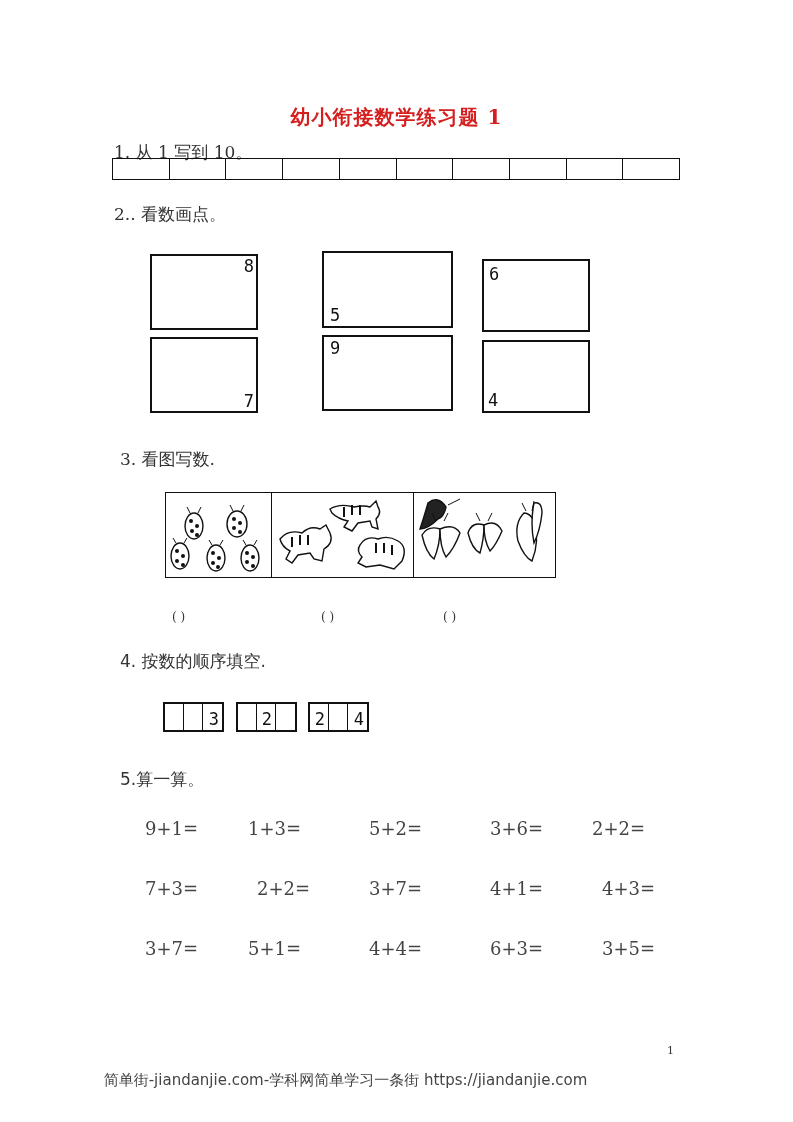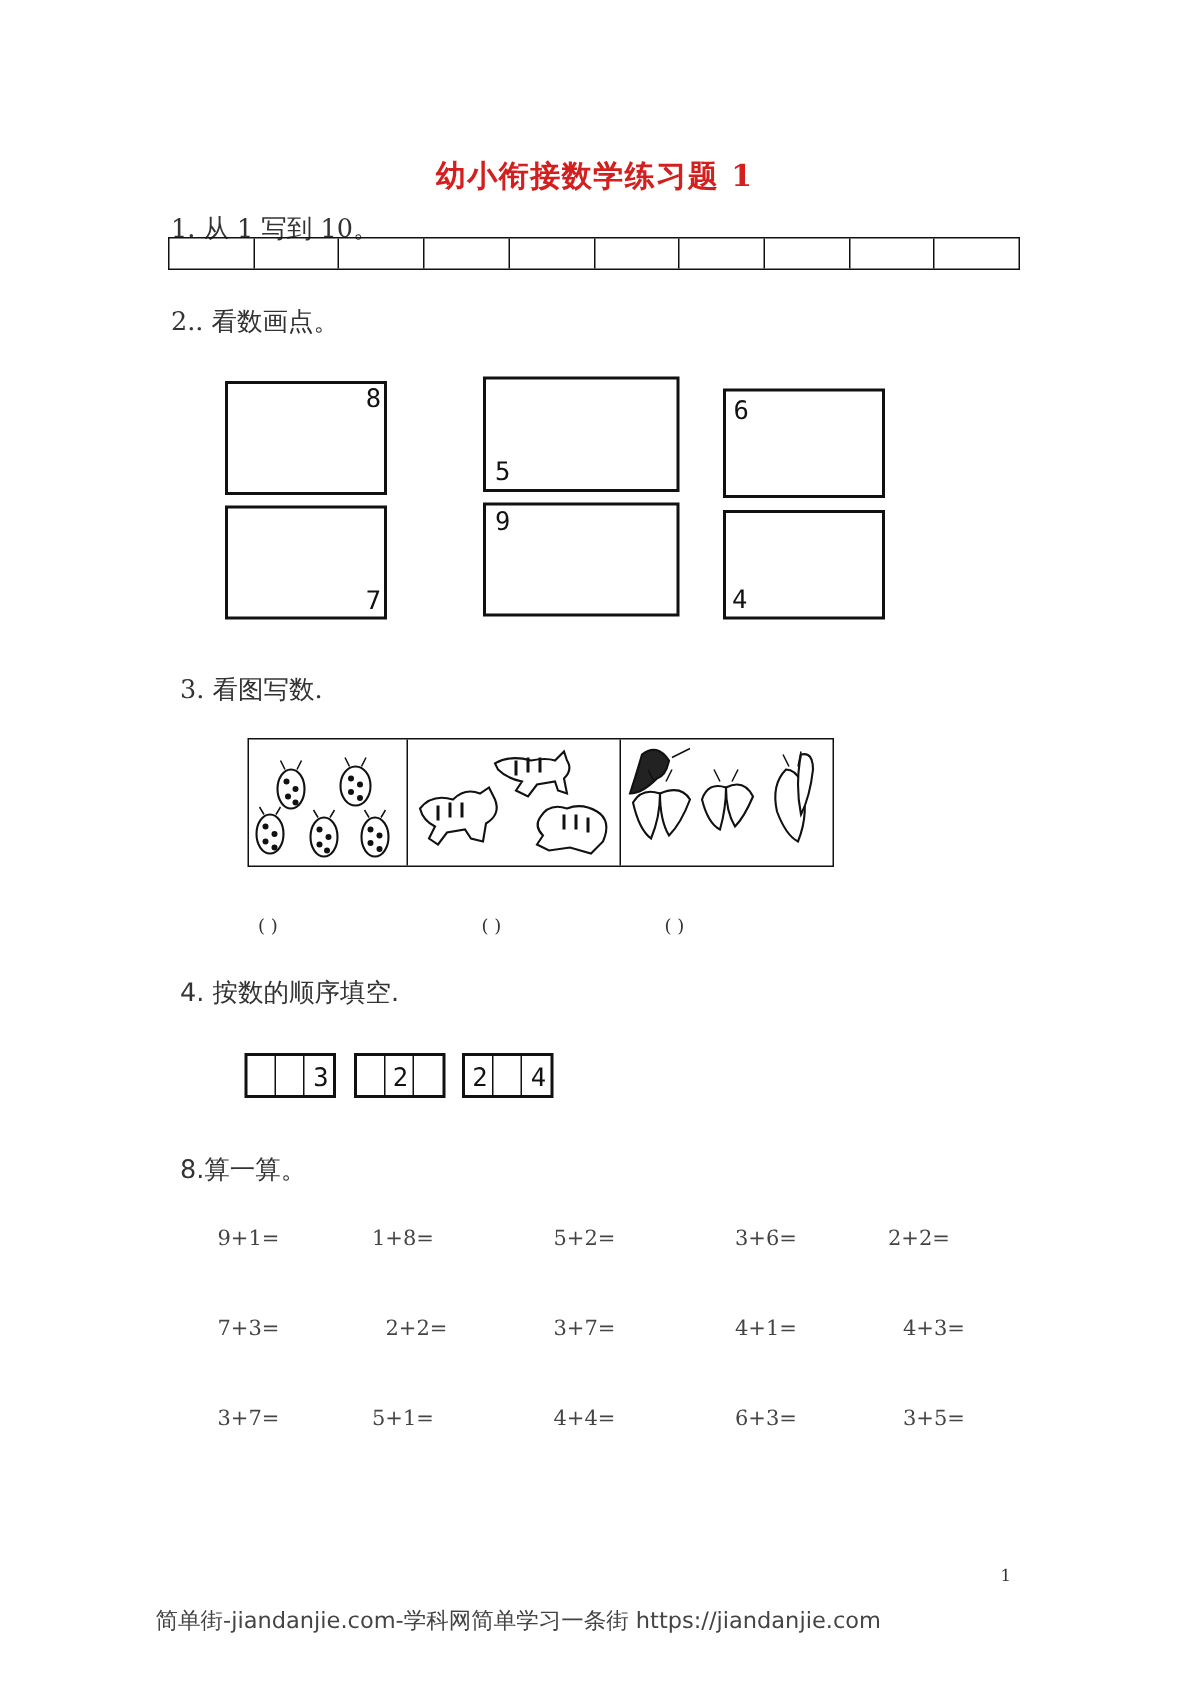--- a/index.html
+++ b/index.html
@@ -14,21 +14,21 @@
   .dotbox { border:2px solid #111; box-sizing:border-box; }
   .dotbox .num { position:absolute; font-family:"DejaVu Sans Mono","Liberation Mono",monospace; font-size:17px; color:#111; line-height:1; }
   .pics { left:165px; top:492px; width:391px; height:86px; border:1.3px solid #111; box-sizing:border-box; display:flex; }
   .pics .panel { position:relative; border-right:1.3px solid #111; height:100%; overflow:hidden; }
   .pics .panel:last-child { border-right:none; }
   .paren { font-size:12px; color:#333; letter-spacing:0; }
   .seqgroup { display:flex; border:2px solid #111; box-sizing:border-box; height:30px; }
   .seqgroup .sc { width:19px; border-right:1.3px solid #111; position:relative; box-sizing:border-box; }
   .seqgroup .sc:last-child { border-right:none; }
   .seqgroup .sc span { position:absolute; right:3px; bottom:1px; font-family:"DejaVu Sans Mono","Liberation Mono",monospace; font-size:17px; color:#111; }
-  .calc { font-size:14px; color:#444; }
+  .calc { font-size:18px; color:#444; }
   .pagenum { font-size:11px; color:#333; }
   .footer { left:0; width:691px; top:1071px; text-align:center; font-family:"DejaVu Sans","Liberation Sans",sans-serif; font-size:15px; color:#444; }
 </style>
 </head>
 <body>
 
 <div class="abs title">幼小衔接数学练习题 1</div>
 
 <div class="abs qlabel" style="left:114px;top:141px;">1.  从 1 写到 10。</div>
 <div class="abs grid10">
@@ -168,24 +168,24 @@
       <span>2</span>
     </div>
   <div class="sc">
       <span></span>
     </div>
   <div class="sc">
       <span>4</span>
     </div>
 </div>
 
-<div class="abs qlabel" style="left:120px;top:768px;font-family:'DejaVu Sans','Liberation Sans',sans-serif;">8.算一算。</div>
+<div class="abs qlabel" style="left:120px;top:768px;font-family:'DejaVu Sans','Liberation Sans',sans-serif;">5.算一算。</div>
 
 <div class="abs calc" style="left:145px;top:818px;">9+1=</div>
-<div class="abs calc" style="left:248px;top:818px;">1+8=</div>
+<div class="abs calc" style="left:248px;top:818px;">1+3=</div>
 <div class="abs calc" style="left:369px;top:818px;">5+2=</div>
 <div class="abs calc" style="left:490px;top:818px;text-align:center;">3+6=</div>
 <div class="abs calc" style="left:592px;top:818px;">2+2=</div>
 
 <div class="abs calc" style="left:145px;top:878px;">7+3=</div>
 <div class="abs calc" style="left:257px;top:878px;">2+2=</div>
 <div class="abs calc" style="left:369px;top:878px;">3+7=</div>
 <div class="abs calc" style="left:490px;top:878px;">4+1=</div>
 <div class="abs calc" style="left:602px;top:878px;">4+3=</div>
 

